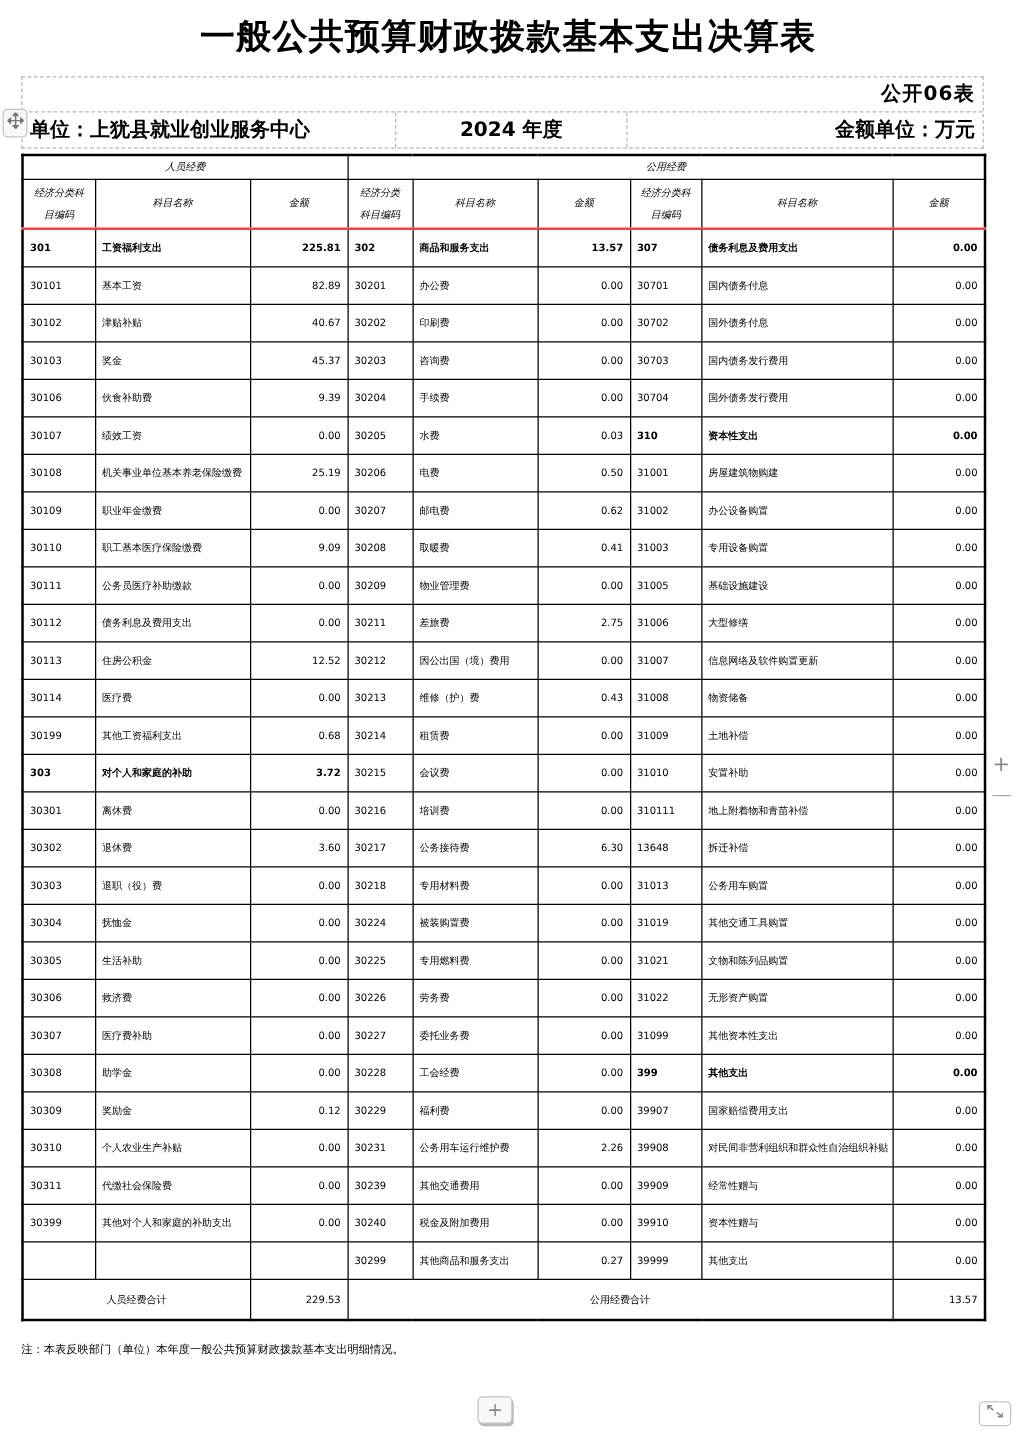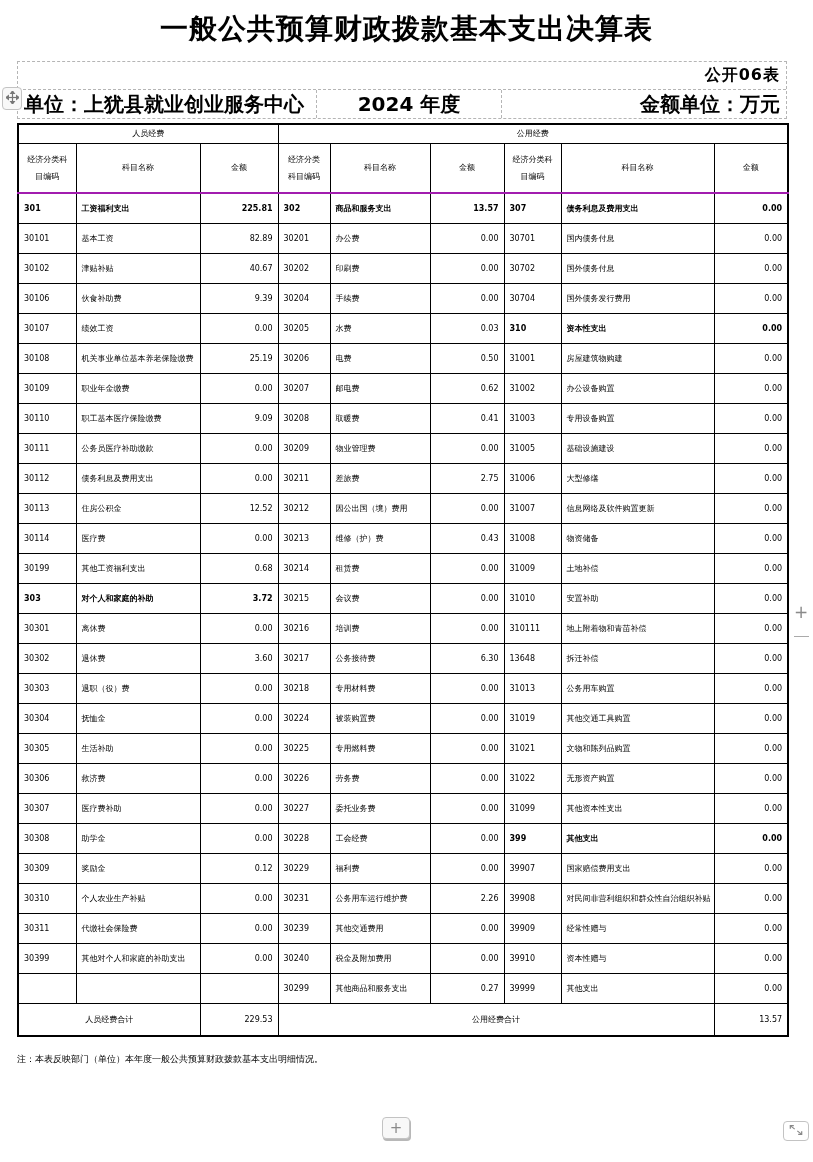--- a/index.html
+++ b/index.html
@@ -15,37 +15,37 @@
   .meta-band {
     margin:13px 0 4px 17px; width:770px;
     border:1px dashed #b5b5b5; box-sizing:border-box;
   }
   .band-row1 {
     height:27px; border-bottom:1px dashed #b5b5b5;
     display:flex; align-items:center; justify-content:flex-end;
     padding-right:6px; font-size:16px; font-weight:bold; letter-spacing:1px;
   }
   .band-row2 { height:28px; display:flex; }
-  .band-cell { display:flex; align-items:center; font-size:20px; font-weight:bold; box-sizing:border-box; }
+  .band-cell { display:flex; align-items:center; font-size:16px; font-weight:bold; box-sizing:border-box; }
   .band-unit { width:298px; padding-left:6px; }
   .band-year { width:185px; justify-content:center; border-left:1px dashed #b5b5b5; }
   .band-amt  { flex:1; justify-content:flex-end; padding-right:6px; border-left:1px dashed #b5b5b5;font-family:Liberation Mono, monospace; }
 
   
   .budget-table {
     border-collapse:collapse; table-layout:fixed;
     width:770px; margin-left:17px; border:2px solid #000;
   }
   .budget-table th, .budget-table td {
     border:1px solid #000; overflow:hidden; white-space:normal;
     font-size:8px; box-sizing:border-box; padding:0;
   }
-  thead { border-bottom:2px solid #a21caf; }
+  thead { border-bottom:2px solid #ef4444;font-style:italic; }
   tr.sec-row th { height:19px; font-weight:normal; text-align:center; }
-  tr.col-row th { height:50px; font-weight:normal; text-align:center; line-height:17px; padding:0 8px;margin-left:48px; }
+  tr.col-row th { height:40px; font-weight:normal; text-align:center; line-height:17px; padding:0 8px;margin-left:48px; }
   tbody td { height:30px; }
   tfoot td { height:33px; }
   td.code   { text-align:left;  padding-left:5px; }
   td.name   { text-align:left;  padding-left:5px; }
   td.amount { text-align:right; padding-right:5px; }
   .b { font-weight:bold; }
   .secdiv { border-left-width:2px; }
   .total-label { text-align:center; }
 
   .note { margin:16px 0 0 17px; font-size:9px; }
@@ -144,20 +144,31 @@
           <td class="name">津贴补贴</td>
           <td class="amount">40.67</td>
           <td class="code secdiv">30202</td>
           <td class="name">印刷费</td>
           <td class="amount">0.00</td>
           <td class="code">30702</td>
           <td class="name">国外债务付息</td>
           <td class="amount">0.00</td>
         </tr>
         <tr>
+          <td class="code">30103</td>
+          <td class="name">奖金</td>
+          <td class="amount">45.37</td>
+          <td class="code secdiv">30203</td>
+          <td class="name">咨询费</td>
+          <td class="amount">0.00</td>
+          <td class="code">30703</td>
+          <td class="name">国内债务发行费用</td>
+          <td class="amount">0.00</td>
+        </tr>
+        <tr>
           <td class="code">30106</td>
           <td class="name">伙食补助费</td>
           <td class="amount">9.39</td>
           <td class="code secdiv">30204</td>
           <td class="name">手续费</td>
           <td class="amount">0.00</td>
           <td class="code">30704</td>
           <td class="name">国外债务发行费用</td>
           <td class="amount">0.00</td>
         </tr>

